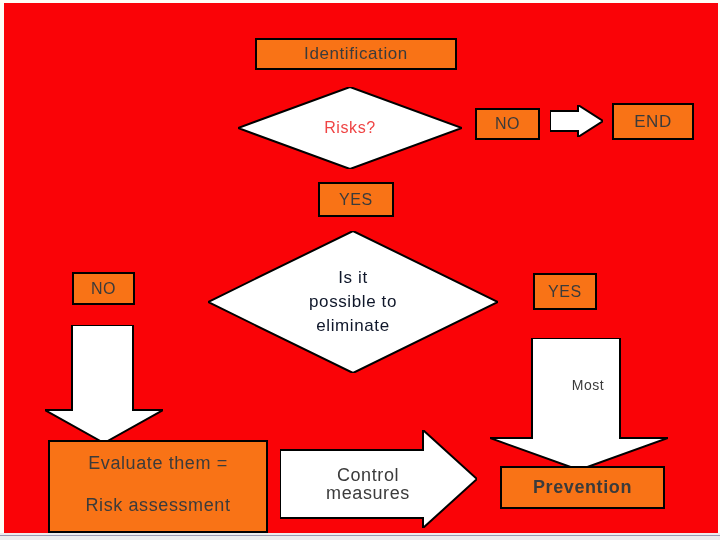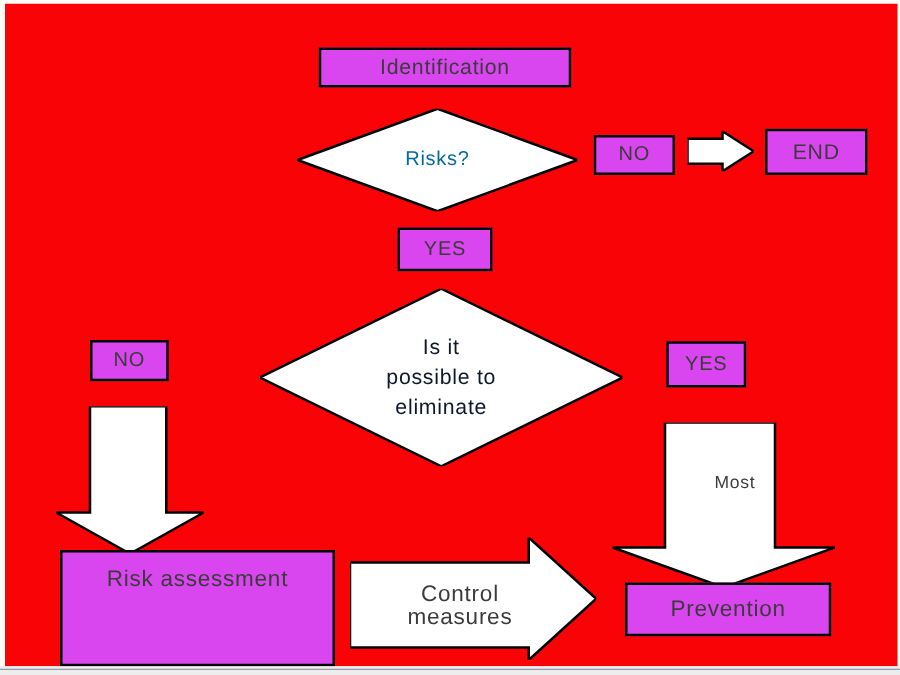--- a/index.html
+++ b/index.html
@@ -8,21 +8,21 @@
     font-family:"Liberation Sans","DejaVu Sans",sans-serif;
     background:#fffdf6;
   }
   .stage { position:relative; width:720px; height:540px; background:#fffdf6; }
   .red-area { position:absolute; left:4px; top:3px; right:2px; bottom:7px; background:#fa0307; }
   .bottom-bar { position:absolute; left:0; bottom:0; width:720px; height:7px; background:#ededed; }
   .bottom-line { position:absolute; left:0; top:2px; width:720px; height:1px; background:#9898b0; }
 
   .node, .arrow { position:absolute; }
   .box {
-    position:absolute; background:#d946ef; border:2px solid #000000;
+    position:absolute; background:#f97316; border:2px solid #000000;
     display:flex; align-items:center; justify-content:center;
     color:#3b3b3b; letter-spacing:0.6px; box-sizing:border-box;
     font-size:16px;
   }
   .diamond { position:absolute; }
   .diamond svg, .arrow svg { position:absolute; left:0; top:0; width:100%; height:100%; display:block; }
   .shape-label {
     position:absolute; color:#3b3b3b; letter-spacing:0.6px; text-align:center;
   }
 
@@ -40,35 +40,35 @@
   #arrow-down-left{ left:45px;  top:325px; width:118px; height:118px; }
   #yes-right      { left:533px; top:273px; width:64px;  height:37px; }
   #arrow-most     { left:490px; top:338px; width:178px; height:132px; }
   #most-label     { left:42px; top:38px; width:88px; font-size:14px; line-height:19px;padding-left:12px; }
   #evaluate-box   { left:48px;  top:440px; width:220px; height:93px;
                     flex-direction:column; justify-content:flex-start; padding-top:10px; row-gap:20px;
                     font-size:18px; }
   #evaluate-box .ln { line-height:22px; }
   #arrow-control  { left:280px; top:430px; width:197px; height:98px; }
   #control-label  { left:30px; top:36px; width:116px; font-size:18px; line-height:18px; }
-  #prevention-box { left:500px; top:466px; width:165px; height:43px; font-size:18px; }
+  #prevention-box { left:500px; top:466px; width:165px; height:43px; font-size:18px;font-weight:bold; }
 </style>
 </head>
 <body>
 
 <div class="stage">
   <div class="red-area" style="background: rgb(250, 3, 7);"></div>
 
   <div class="box" id="identification" style="color: rgb(59, 59, 59);">Identification</div>
 
   <div class="diamond" id="risks-diamond">
     <svg viewBox="0 0 100 100" preserveAspectRatio="none">
       <polygon points="50,0 100,50 50,100 0,50" fill="#ffffff" stroke="#000000" stroke-width="2" vector-effect="non-scaling-stroke"></polygon>
     </svg>
-    <div class="shape-label" id="risks-label" style="color: #0369a1;">Risks?</div>
+    <div class="shape-label" id="risks-label" style="color: #ef4444;">Risks?</div>
   </div>
 
   <div class="box" id="no-top" style="color: rgb(59, 59, 59);">NO</div>
   <div class="arrow" id="arrow-no-end">
     <svg viewBox="0 0 53 32" preserveAspectRatio="none">
       <polygon points="0,6 28,6 28,0 53,16 28,32 28,26 0,26" fill="#ffffff" stroke="#000000" stroke-width="2"></polygon>
     </svg>
   </div>
   <div class="box" id="end-box" style="color: rgb(59, 59, 59);">END</div>
 
@@ -96,20 +96,21 @@
   <div class="arrow" id="arrow-most">
     <svg viewBox="0 0 178 132" preserveAspectRatio="none">
       <polygon points="42,0 130,0 130,100 178,100 89,132 0,100 42,100" fill="#ffffff" stroke="#000000" stroke-width="2"></polygon>
     </svg>
     <div class="shape-label" id="most-label" style="color: rgb(59, 59, 59);">
       <div>Most</div>
     </div>
   </div>
 
   <div class="box" id="evaluate-box" style="color: rgb(59, 59, 59);">
+    <div class="ln">Evaluate them =</div>
     <div class="ln">Risk assessment</div>
   </div>
 
   <div class="arrow" id="arrow-control">
     <svg viewBox="0 0 197 98" preserveAspectRatio="none">
       <polygon points="0,20 143,20 143,0 197,49 143,98 143,88 0,88" fill="#ffffff" stroke="#000000" stroke-width="2"></polygon>
     </svg>
     <div class="shape-label" id="control-label" style="color: rgb(59, 59, 59);">
       <div>Control</div>
       <div>measures</div>

